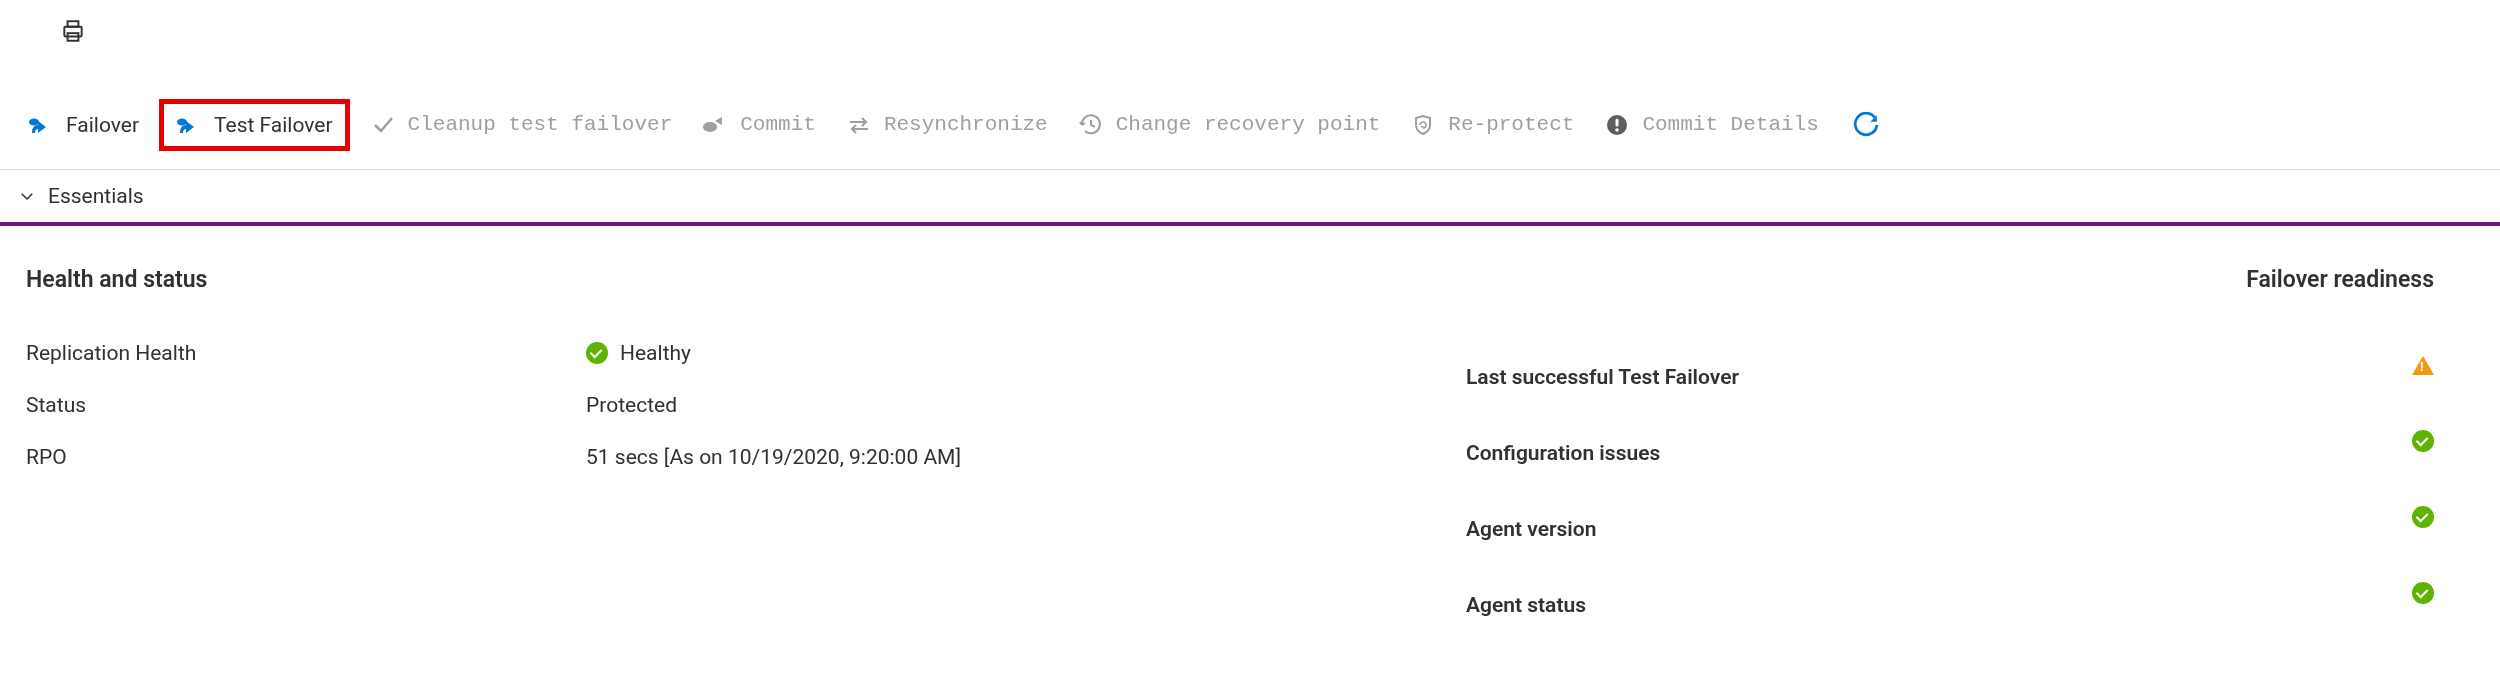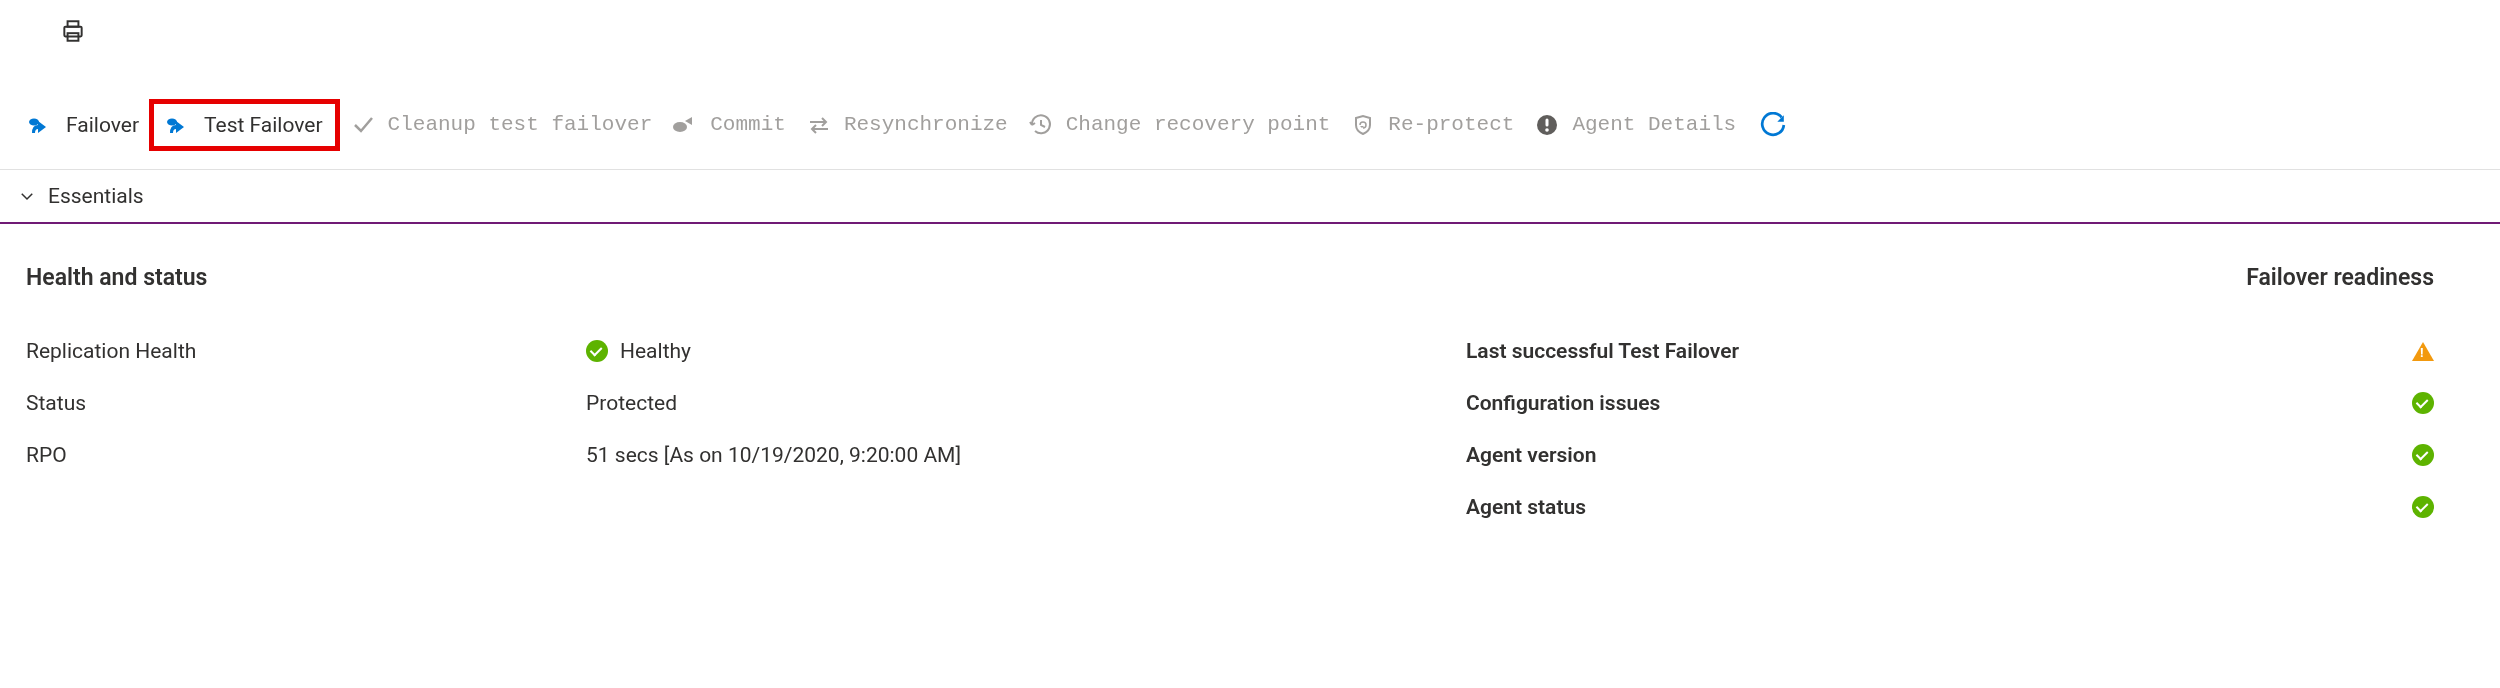--- a/index.html
+++ b/index.html
@@ -16,20 +16,21 @@
       height: 70px;
     }
     .print-icon svg { display: block; }
     
     .toolbar {
       display: flex;
       align-items: center;
       padding: 28px 18px 18px 18px;
       border-bottom: 1px solid #e1e1e1;
       height: 100px;
+      gap: 10px;
     }
     .toolbar-btn {
       display: inline-flex;
       align-items: center;
       gap: 12px;
       padding: 6px 10px;
       cursor: pointer;
       font-size: 21px;
       white-space: nowrap;
     }
@@ -51,21 +52,21 @@
     .toolbar-btn.icon-only {
       padding: 6px;
       margin-left: 8px;
     }
     
     .essentials-bar {
       display: flex;
       align-items: center;
       gap: 12px;
       padding: 14px 18px;
-      border-bottom: 2px solid #701a75;
+      border-bottom: 4px solid #701a75;
       font-size: 21px;
       cursor: pointer;
     }
     .chevron-icon {
       display: inline-flex;
     }
     
     .content {
       display: flex;
       padding: 40px 26px;
@@ -121,21 +122,21 @@
       border-bottom: 2.5px solid #fff;
       transform: rotate(-45deg) translate(0,-2px);
     }
     .readiness-row {
       display: flex;
       align-items: center;
       justify-content: space-between;
       margin-bottom: 28px;
       font-size: 21px;
     }
-    .readiness-label { font-weight: 600; }
+    .readiness-label { font-weight: 600; margin-top: 24px; }
     .warning-triangle {
       width: 0; height: 0;
       border-left: 11px solid transparent;
       border-right: 11px solid transparent;
       border-bottom: 19px solid #f2990e;
       position: relative;
       display: inline-block;
     }
     .warning-triangle::after {
       content: "!";
@@ -233,21 +234,21 @@
 
 
   <div class="toolbar-btn disabled">
     <span class="icon">
       <svg width="24" height="24" viewBox="0 0 24 24">
         <circle cx="12" cy="12" r="10" fill="#605e5c"></circle>
         <rect x="10.5" y="5.5" width="3" height="8" rx="1.5" fill="#fff"></rect>
         <circle cx="12" cy="17" r="1.8" fill="#fff"></circle>
       </svg>
     </span>
-    <span>Agent Details</span>
+    <span>Commit Details</span>
   </div>
 
   <div class="toolbar-btn enabled icon-only">
     <span class="icon">
       <svg width="26" height="26" viewBox="0 0 24 24" fill="none" stroke="#0078d4" stroke-width="2.5">
         <path d="M20 5 A10 10 0 1 0 22 12"></path>
         <path d="M22 3 L22 9 L16 9" fill="#0078d4" stroke="none"></path>
       </svg>
     </span>
   </div>

